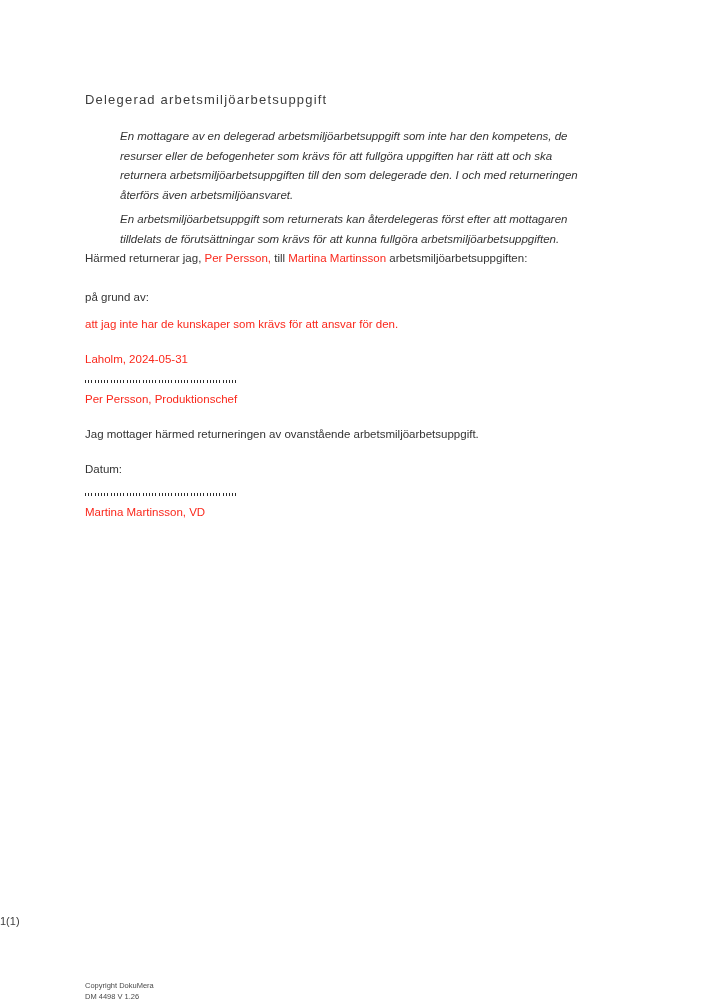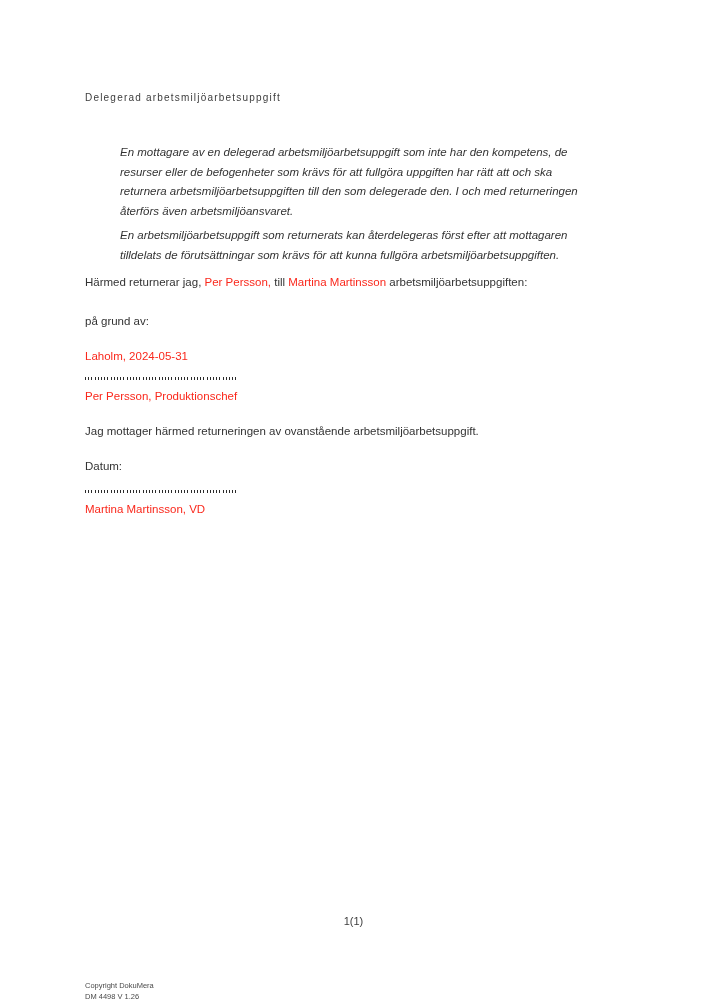--- a/index.html
+++ b/index.html
@@ -19,62 +19,61 @@
   }
   .doc-title {
     font-size: 27px;
     font-weight: 300;
     letter-spacing: -0.3px;
     color: #1f1f1f;
     line-height: 30px;
   }
   .doc-subtitle {
     margin-top: 6px;
-    font-size: 10px;
+    font-size: 13px;
     font-weight: 400;
     letter-spacing: 1.2px;
     color: #3d3d3d;
   }
   .quote-block {
-    margin-top: 40px;
+    margin-top: 20px;
     margin-left: 35px;
     width: 458px;
     font-style: italic;
     font-size: 11.5px;
     line-height: 19.5px;
     color: #333333;
   }
   .quote-block p + p { margin-top: 5px; }
   .body-text {
     font-size: 11.5px;
     line-height: 19px;
     color: #333333;
   }
-  .stmt { margin-top: 8px; }
+  .stmt { margin-top: 0; }
   .reason-label { margin-top: 20px; }
   .reason-value { margin-top: 8px; }
   .copies { margin-top: 14px; width: 540px; }
   .place-date { margin-top: 16px; }
   .sig-line {
     margin-top: 11px;
     width: 152px;
     height: 3px;
     background: repeating-linear-gradient(to right, #2b2b2b 0 1px, transparent 1px 3.2px);
   }
   .sig-line.second { margin-top: 14px; }
   .sig-name { margin-top: 7px; }
   .acceptance { margin-top: 16px; }
   .date-label { margin-top: 16px; }
   .red { color: #fa281c; }
   .footer-page-number {
     position: absolute;
     top: 915px;
     left: 0;
     width: 707px;
-    text-align: center;
     font-size: 11px;
     color: #3d3d3d;
   }
   .footer-copyright {
     position: absolute;
     top: 980px;
     left: 85px;
     font-size: 7.5px;
     line-height: 11px;
     color: #4a4a4a;
@@ -89,20 +88,21 @@
 
   <div class="quote-block">
     <p>En mottagare av en delegerad arbetsmiljöarbetsuppgift som inte har den kompetens, de resurser eller de befogenheter som krävs för att fullgöra uppgiften har rätt att och ska returnera arbetsmiljöarbetsuppgiften till den som delegerade den. I och med returneringen återförs även arbetsmiljöansvaret.</p>
     <p>En arbetsmiljöarbetsuppgift som returnerats kan återdelegeras först efter att mottagaren tilldelats de förutsättningar som krävs för att kunna fullgöra arbetsmiljöarbetsuppgiften.</p>
   </div>
 
   <p class="body-text stmt"><span>Härmed returnerar jag, </span><span class="red">Per Persson,</span><span> till </span><span class="red">Martina Martinsson</span><span> arbetsmiljöarbetsuppgiften:</span></p>
 
   <p class="body-text reason-label">på grund av:</p>
 
+  <p class="body-text reason-value red">att jag inte har de kunskaper som krävs för att ansvar för den.</p>
 
 
   <p class="body-text place-date red">Laholm, 2024-05-31</p>
 
   <div class="sig-line"></div>
   <p class="body-text sig-name red">Per Persson, Produktionschef</p>
 
   <p class="body-text acceptance">Jag mottager härmed returneringen av ovanstående arbetsmiljöarbetsuppgift.</p>
 
   <p class="body-text date-label">Datum:</p>

